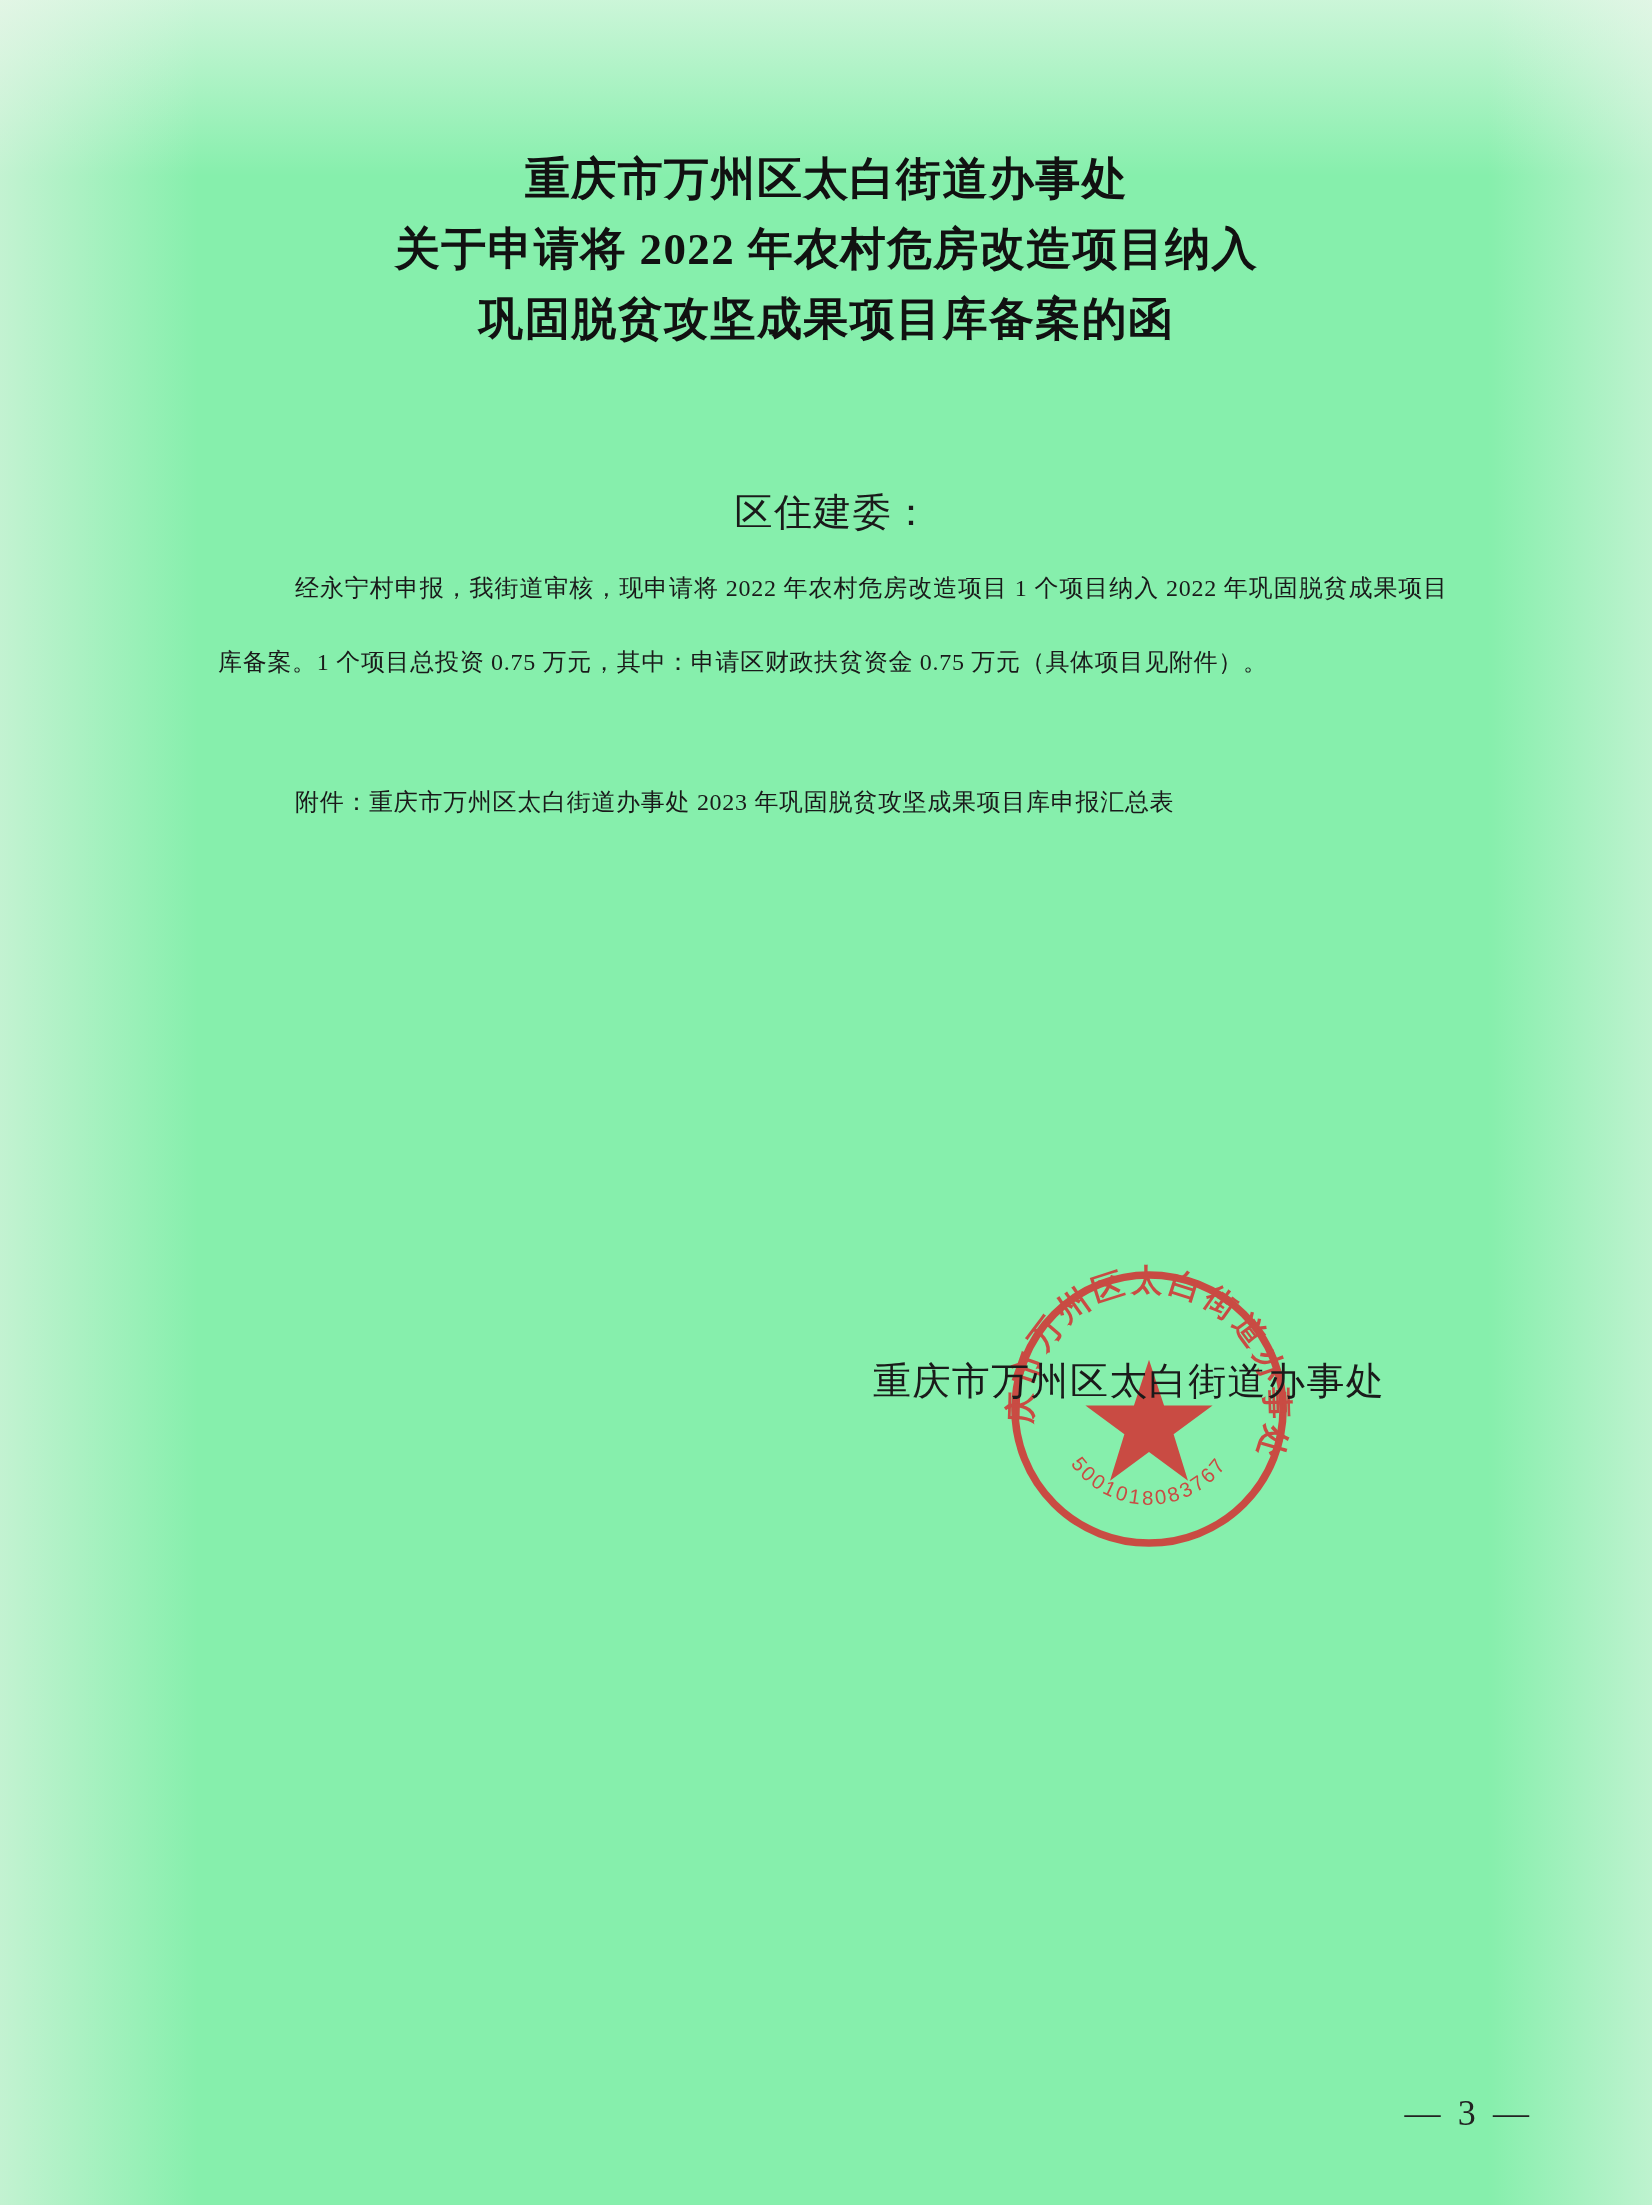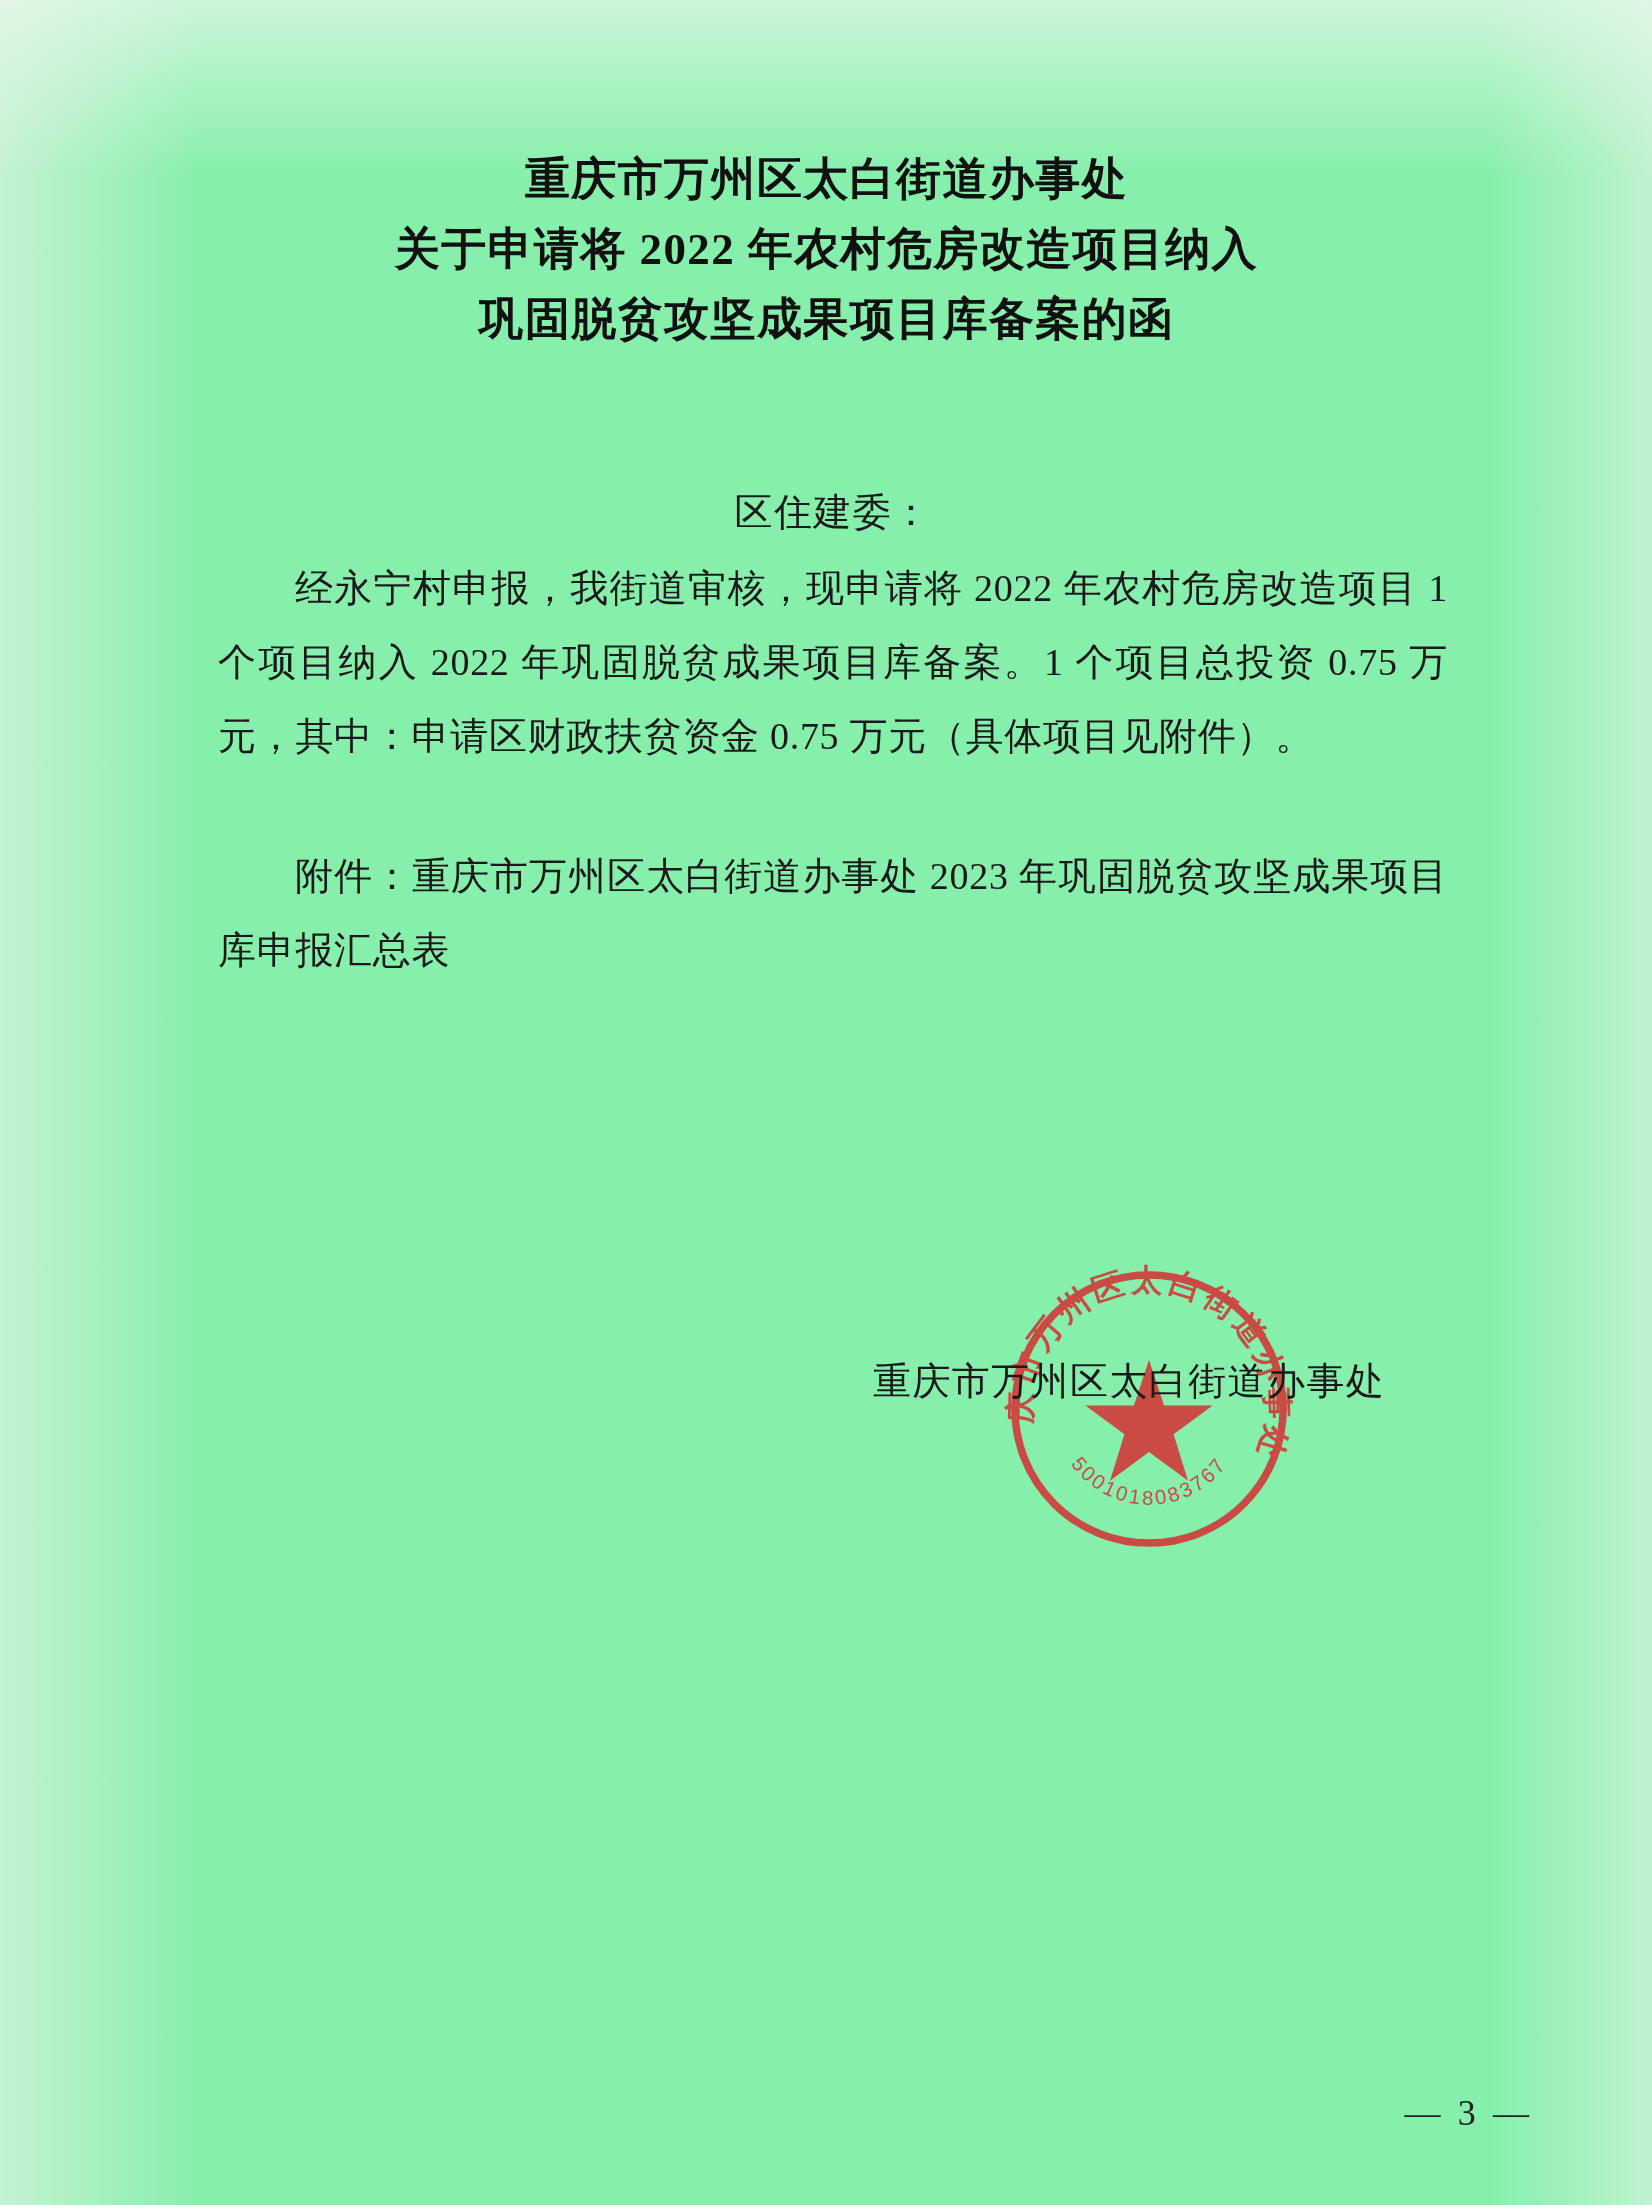--- a/index.html
+++ b/index.html
@@ -53,21 +53,21 @@
     right: 205px;
     top: 479px;
   }
   .salutation {
     font-size: 38px;
     line-height: 66px;
     letter-spacing: 1.4px;
     text-align: center;
   }
   .para {
-    font-size: 38px;
+    font-size: 24px;
     line-height: 74px;
     letter-spacing: 0.7px;
     text-indent: 77px;
     margin-top: 5.5px;
     text-align: justify;
   }
   .para.attachment {
     margin-top: 66px;
   }
 

